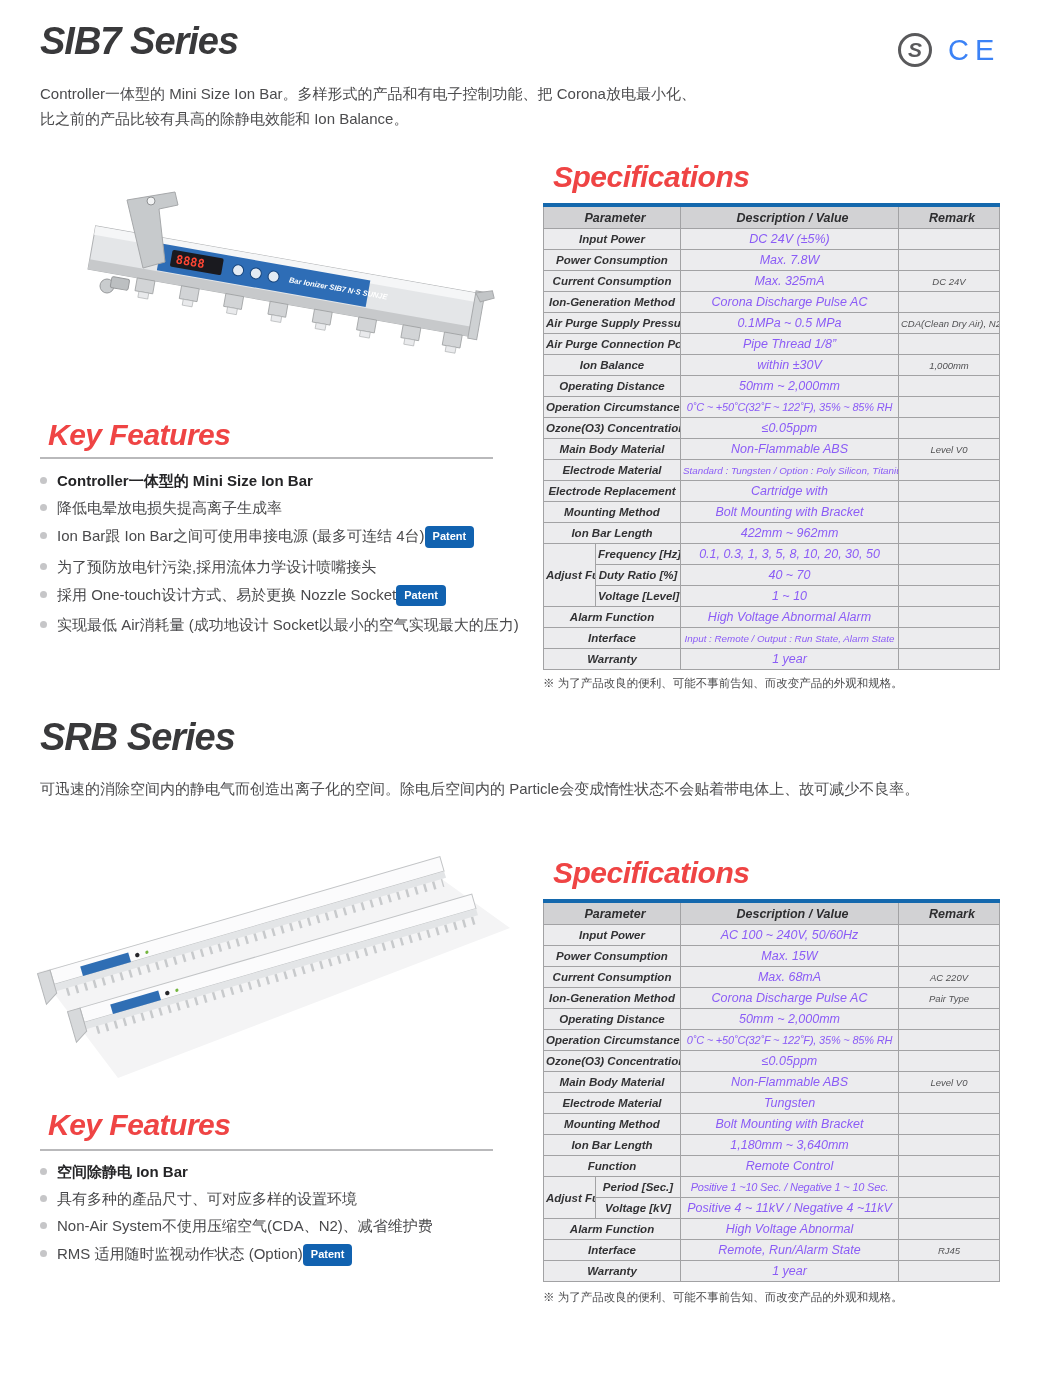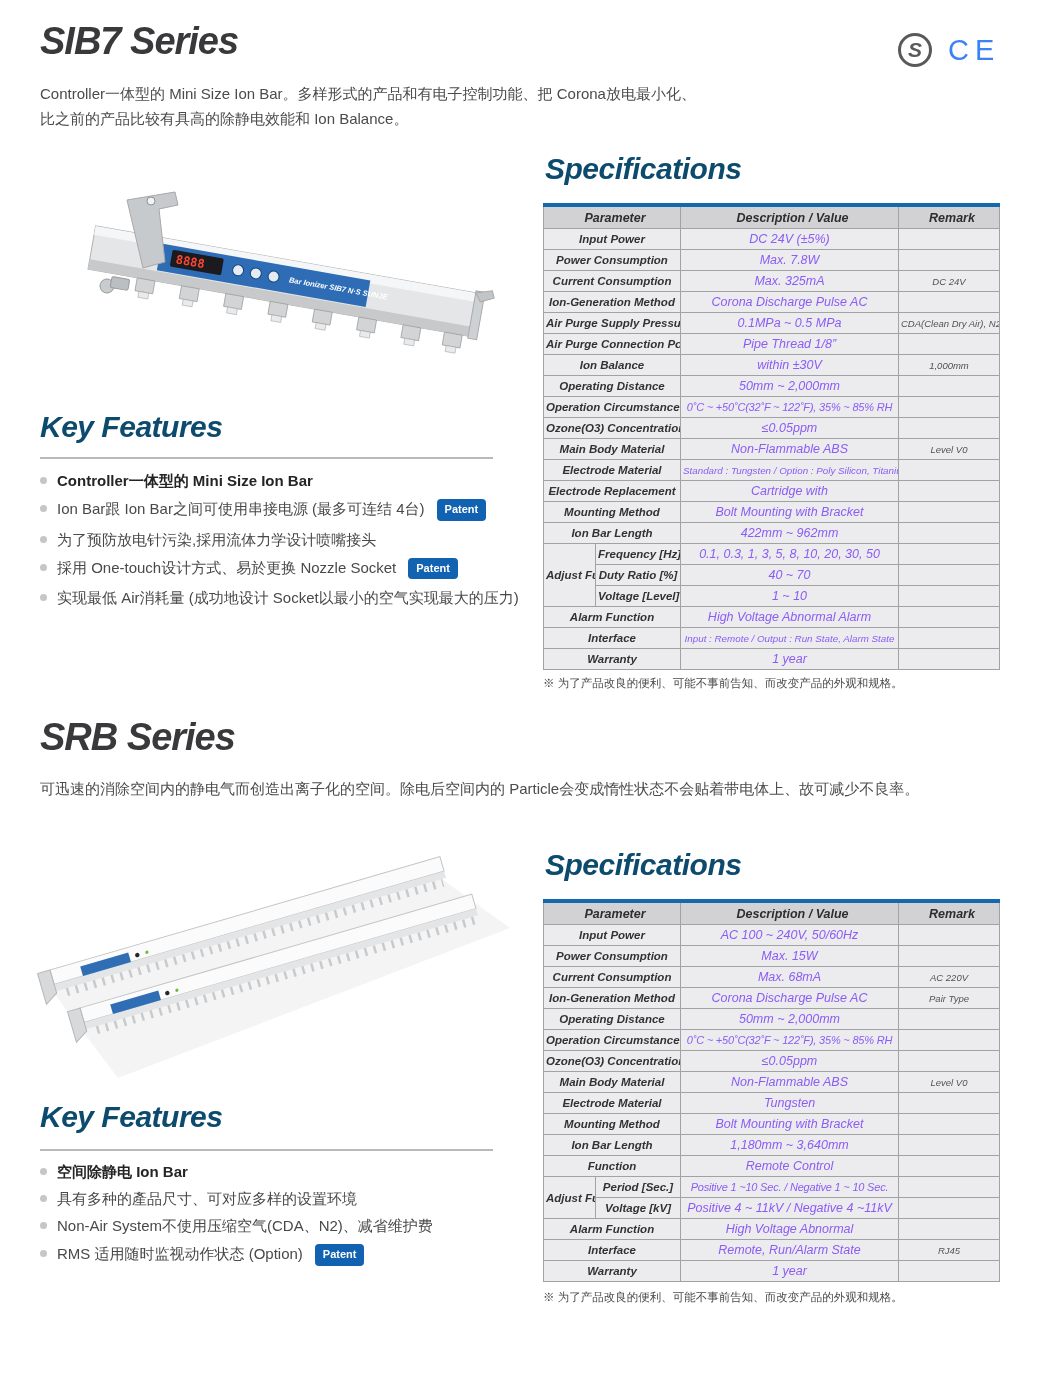--- a/index.html
+++ b/index.html
@@ -2,22 +2,22 @@
 <html><head>
 <meta charset="utf-8">
 <style>
   html,body{margin:0;padding:0;background:#ffffff;}
   .page{position:relative;width:1042px;height:1377px;background:#fff;
         font-family:"Liberation Sans",sans-serif;overflow:hidden;}
 
   
   .h-series{position:absolute;margin:0;font-size:38px;font-weight:bold;font-style:italic;
             color:#39393b;letter-spacing:-1px;}
-  .h-sub{position:absolute;margin:0;font-size:30px;font-weight:bold;font-style:italic;
-         color:#0c4a6e;letter-spacing:-0.5px;}
+  .h-sub{position:absolute;margin:8px;font-size:30px;font-weight:bold;font-style:italic;
+         color:#ef4444;letter-spacing:-0.5px;}
 
   .intro{position:absolute;left:40px;top:82px;margin:0;font-size:15px;line-height:1.65;
          color:#4b4b4d;width:760px;}
   .srb-desc{position:absolute;left:40px;top:780px;margin:0;font-size:15px;color:#4b4b4d;width:960px;}
 
   
   .certs{position:absolute;left:898px;top:33px;display:flex;align-items:center;gap:16px;}
   .s-mark{width:28px;height:28px;border:3px solid #59595b;border-radius:50%;
           display:flex;align-items:center;justify-content:center;
           font-weight:bold;font-size:21px;color:#59595b;font-style:italic;}
@@ -49,21 +49,21 @@
   .r1{left:40px;top:457px;}
   .r2{left:40px;top:1149px;}
   .feature-list{position:absolute;margin:0;padding:0;list-style:none;width:520px;}
   .l1{left:40px;top:472px;}
   .l2{left:40px;top:1163px;}
   .feature-list li{margin:0 0 10px 0;font-size:15px;color:#49494b;line-height:17px;}
   .dot{display:inline-block;width:7px;height:7px;border-radius:50%;background:#c6c6c8;
        margin-right:10px;vertical-align:2px;}
   .ftext.b{font-weight:bold;color:#242426;}
   .patent{display:inline-block;background:#1162b0;color:#fff;font-weight:bold;
-          font-size:11px;padding:2px 8px 2.5px;border-radius:4px;margin-left:12px;
+          font-size:11px;padding:2px 8px 2.5px;border-radius:4px;
           vertical-align:1px;text-align:center;}
 
   
   .prod{position:absolute;}
   .p1{left:55px;top:186px;}
   .p2{left:30px;top:850px;}
 </style>
 </head>
 <body>
 
@@ -250,20 +250,21 @@
           <td class="c-remark"></td>
         </tr>
       </tbody>
   </table>
   <p class="footnote fn1">※ 为了产品改良的便利、可能不事前告知、而改变产品的外观和规格。</p>
 
   <h2 class="h-sub" style="left:40px;top:410px;">Key Features</h2>
   <div class="rule r1"></div>
   <ul class="feature-list l1">
       <li><span class="dot"></span><span class="ftext b">Controller一体型的 Mini Size Ion Bar</span></li>
+      <li><span class="dot"></span><span class="ftext">降低电晕放电损失提高离子生成率</span></li>
       <li><span class="dot"></span><span class="ftext">Ion Bar跟 Ion Bar之间可使用串接电源 (最多可连结 4台)</span><span class="patent">Patent</span></li>
       <li><span class="dot"></span><span class="ftext">为了预防放电针污染,採用流体力学设计喷嘴接头</span></li>
       <li><span class="dot"></span><span class="ftext">採用 One-touch设计方式、易於更换 Nozzle Socket</span><span class="patent">Patent</span></li>
       <li><span class="dot"></span><span class="ftext">实现最低 Air消耗量 (成功地设计 Socket以最小的空气实现最大的压力)</span></li>
     </ul>
 
   <h1 class="h-series" style="left:40px;top:716px;">SRB Series</h1>
   <p class="srb-desc">可迅速的消除空间内的静电气而创造出离子化的空间。除电后空间内的 Particle会变成惰性状态不会贴着带电体上、故可减少不良率。</p>
 
   <div class="prod p2">

